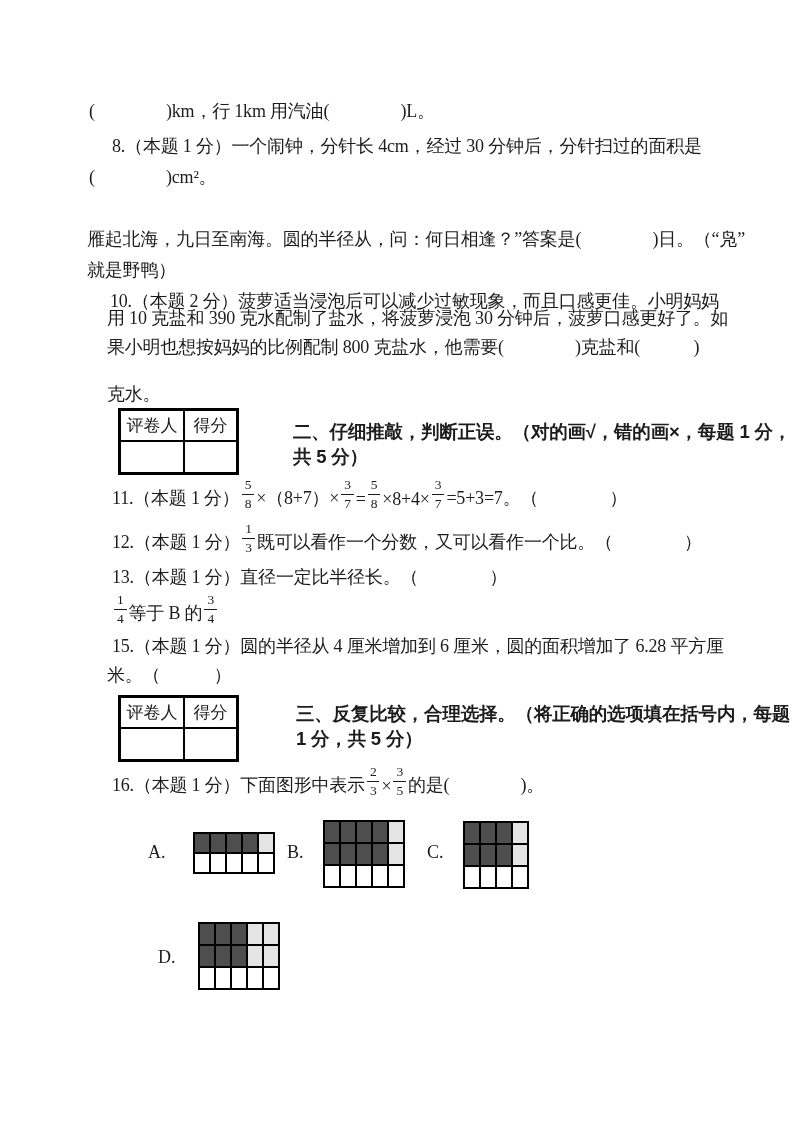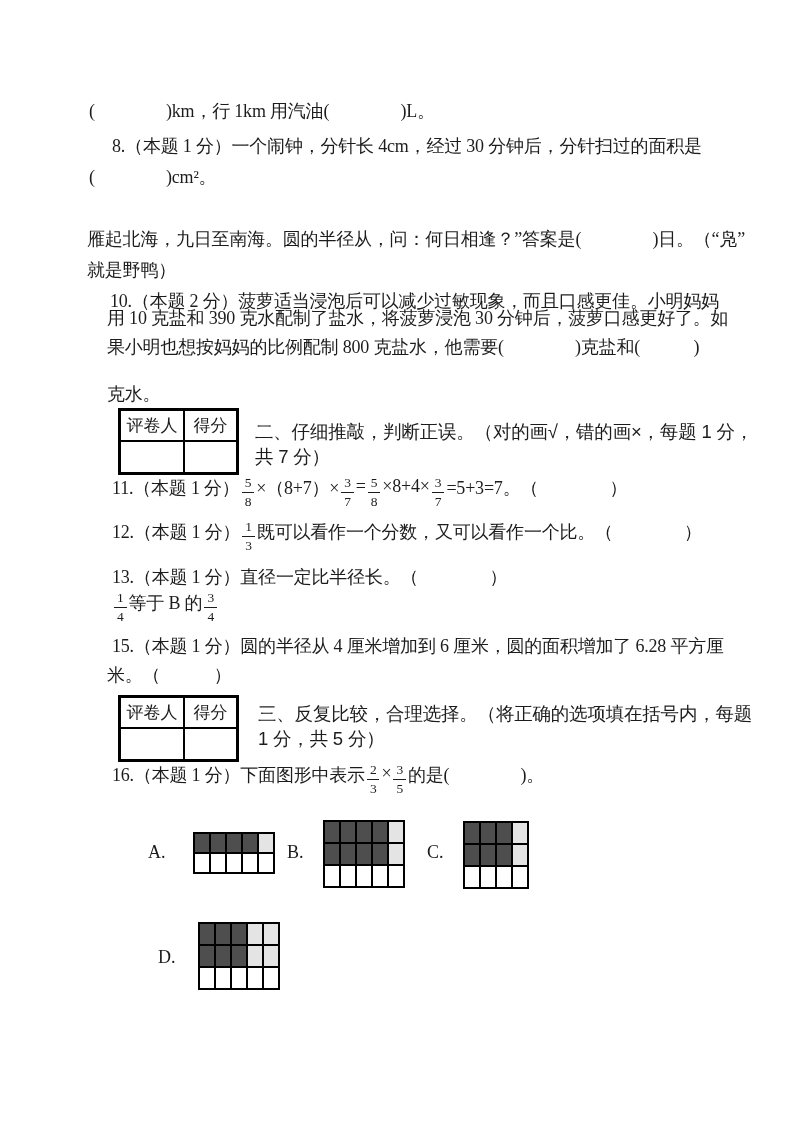--- a/index.html
+++ b/index.html
@@ -15,21 +15,21 @@
     position:absolute;
     margin:0;
     font-size:18px;
     line-height:22px;
     letter-spacing:-0.2px;
     white-space:nowrap;
   }
   .frac-line{
     position:absolute;
     display:flex;
-    align-items:flex-start;
+    align-items:flex-end;
     height:34px;
     font-size:18px;
     letter-spacing:-0.2px;
     white-space:nowrap;
     font-family:Liberation Serif, serif;
   }
   .frac{
     display:inline-flex;
     flex-direction:column;
     align-items:center;
@@ -48,25 +48,26 @@
   }
   .sc{
     border:1px solid #000;
     box-sizing:border-box;
     display:flex;align-items:center;justify-content:center;
     font-size:17px;
   }
   .sec-heading{
     position:absolute;
     font-family:"Liberation Sans","DejaVu Sans",sans-serif;
-    font-weight:normal;
+    font-weight:bold;
     font-size:18.5px;
     line-height:25px;
     letter-spacing:-0.2px;
     white-space:nowrap;
+    margin-left:38px;
   }
   .opt-label{
     position:absolute;
     font-size:18px;
   }
   .opt-grid{
     position:absolute;
     display:inline-block;
     border:1px solid #000;
   }
@@ -96,21 +97,21 @@
 
   <div class="score-table" style="left:118px;top:408px">
     <div class="sc">评卷人</div>
     <div class="sc">得分</div>
     <div class="sc"></div>
     <div class="sc"></div>
   </div>
 
   <div class="sec-heading" style="left:255px;top:419px">
     <div>二、仔细推敲，判断正误。（对的画√，错的画×，每题 1 分，</div>
-    <div>共 7 分）</div>
+    <div>共 5 分）</div>
   </div>
 
   <div class="frac-line" style="left:112px;top:476px">
     <span>11.（本题 1 分）</span>
     <span class="frac">
         <span class="fn">5</span>
         <span class="fd">8</span>
       </span>
     <span>×（8+7）×</span>
     <span class="frac">

